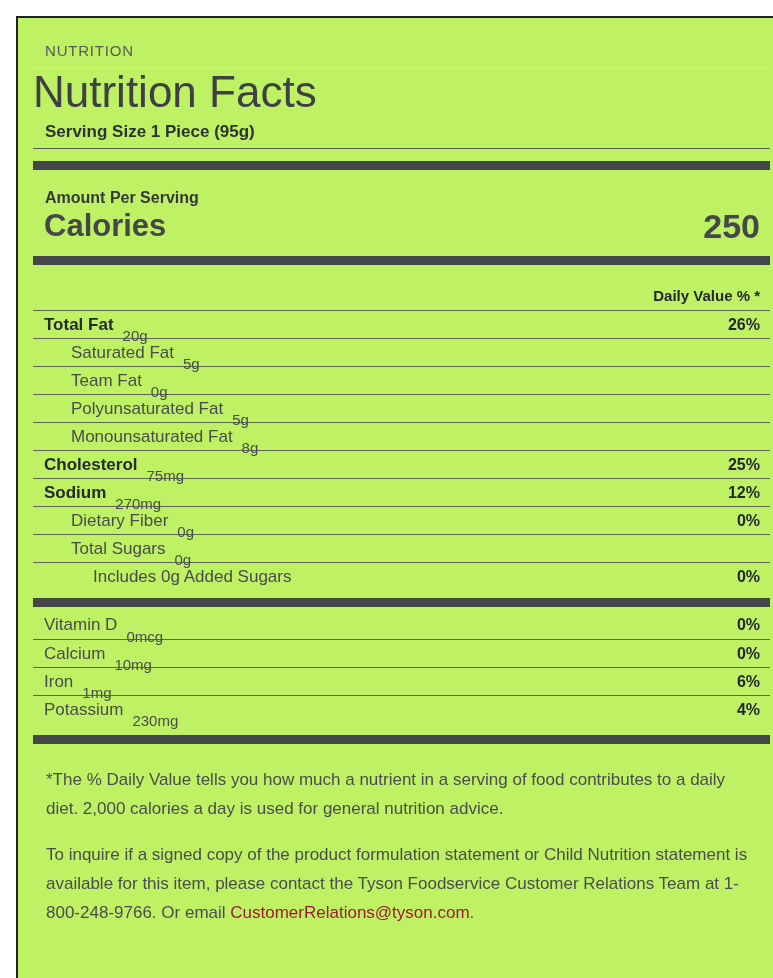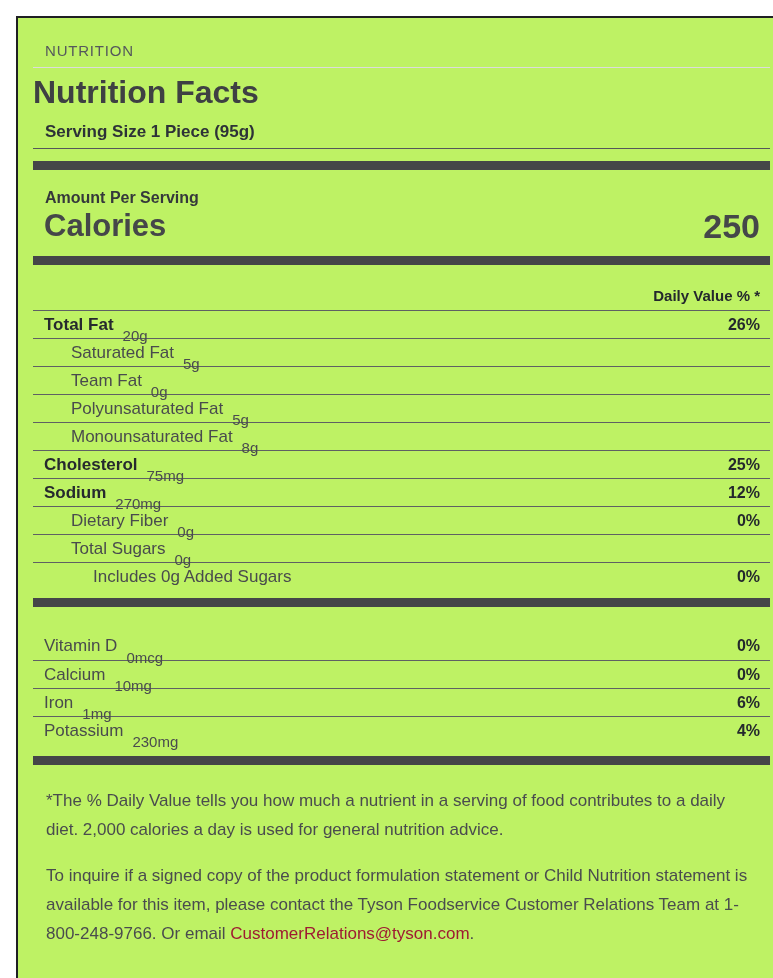--- a/index.html
+++ b/index.html
@@ -24,22 +24,22 @@
   }
 
   .light-rule {
     border: none;
     border-top: 1px solid #dcdcdc;
     margin-top: 8px;
   }
 
   .title {
     margin-top: 5px;
-    font-size: 32px;
-    font-weight: 700;
+    font-size: 44px;
+    font-weight: 400;
     color: #3e4043;
     line-height: 38px;
   }
 
   .serving-size {
     margin: 11px 0 0 12px;
     font-size: 17px;
     font-weight: 700;
     color: #2d3237;
   }
@@ -102,21 +102,21 @@
 
   .rows { width: 100%; }
   .row {
     display: flex;
     align-items: center;
     height: 28px;
     border-top: 1px solid #5f6163;
     padding: 0 10px 0 11px;
     text-align: right;
   }
-  .rows.vitamins { padding-top: 25px; }
+  .rows.vitamins { padding-top: 4px; }
   .rows.vitamins .row { border-top: none; height: 28px; }
   .rows.vitamins .row + .row { border-top: 1px solid #5f6163; }
 
   .row .nm {
     font-size: 17px;
     color: #494b4d;
     white-space: nowrap;
   }
   .row .nm.bold {
     font-weight: 700;

